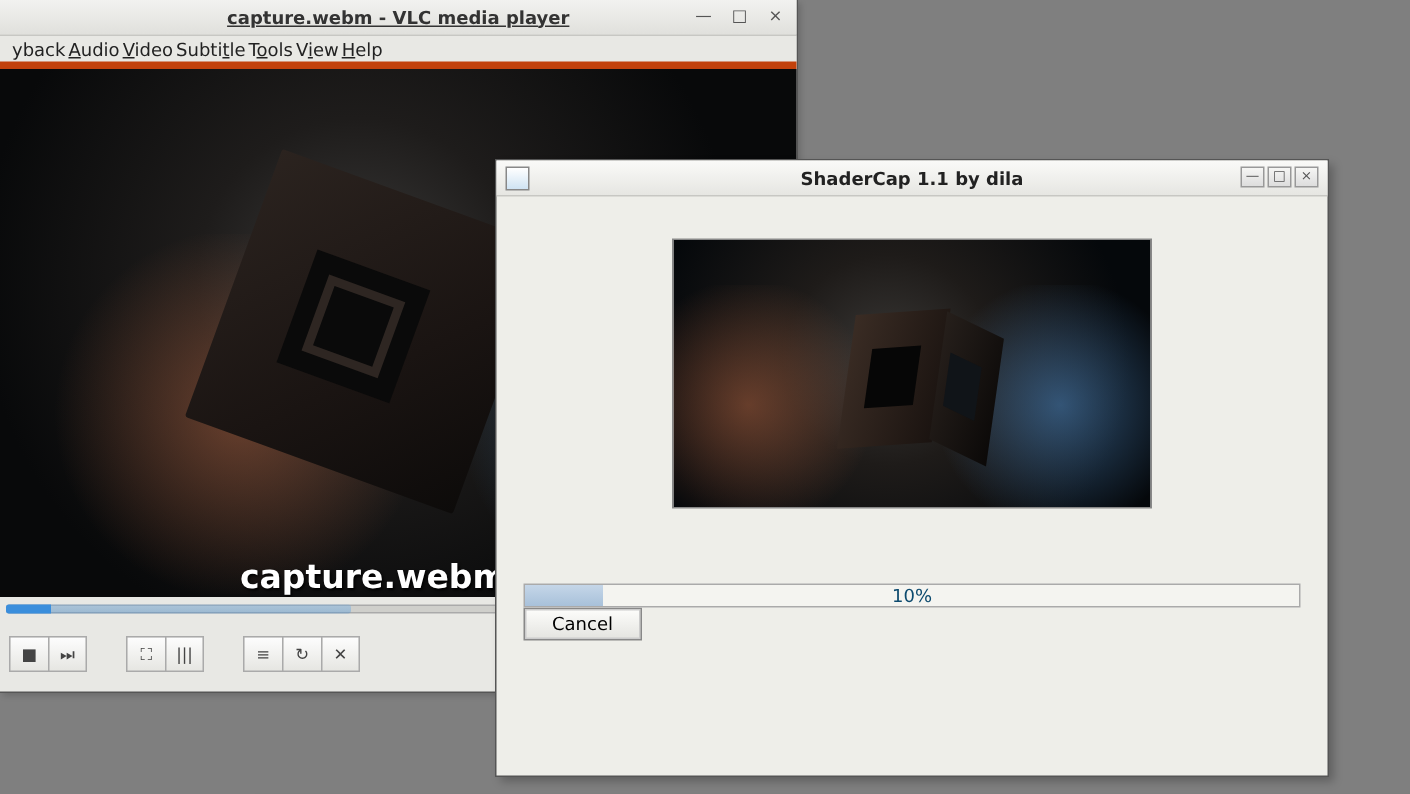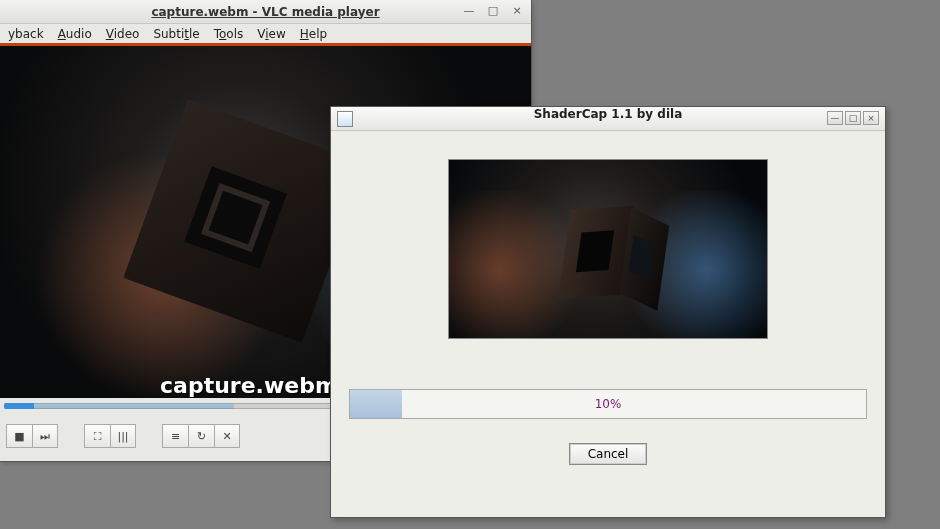--- a/index.html
+++ b/index.html
@@ -5,21 +5,21 @@
 * { box-sizing: border-box; margin: 0; padding: 0; font-family: "DejaVu Sans", Arial, sans-serif; }
 body { width: 940px; height: 529px; background: #7f7f7f; overflow: hidden; position: relative; }
 
 
 .vlc-window { position: absolute; left: 0; top: 0; width: 532px; height: 462px; background: #e8e8e4; border: 1px solid #555; border-left: none; border-top: none; box-shadow: 2px 2px 4px rgba(0,0,0,0.15); }
 .vlc-titlebar { height: 24px; background: linear-gradient(#f2f2f0,#e0e0dc); display: flex; align-items: center; justify-content: center; position: relative; border-bottom: 1px solid #c7c7c3; }
 .vlc-titlebar .title { font-size: 12px; font-weight: bold; color: #333; text-decoration: underline; }
 .vlc-titlebar .tb-controls { position: absolute; right: 6px; top: 2px; display: flex; gap: 8px; }
 .tb-btn { width: 16px; height: 16px; display: flex; align-items: center; justify-content: center; font-size: 11px; color: #555; cursor: default; }
 
-.vlc-menubar { height: 22px; display: flex; align-items: center; gap: 14px; padding: 0 8px; font-size: 12px; color: #222; background: #e8e8e4; border-bottom: 3px solid #c2410c; }
+.vlc-menubar { height: 22px; display: flex; align-items: center; gap: 2px; padding: 0 8px; font-size: 12px; color: #222; background: #e8e8e4; border-bottom: 5px solid #c2410c; }
 .vlc-menubar span u { text-decoration: underline; }
 
 .vlc-video { position: relative; width: 100%; height: 352px; background: radial-gradient(circle at 45% 40%, #3b3a39 0%, #1e1c1b 30%, #08090a 70%); overflow: hidden; }
 .glow-blue { position: absolute; left: 300px; top: 110px; width: 260px; height: 240px; background: radial-gradient(circle, rgba(70,130,180,0.55) 0%, rgba(70,130,180,0) 70%); pointer-events: none; }
 .glow-orange { position: absolute; left: 30px; top: 110px; width: 260px; height: 240px; background: radial-gradient(circle, rgba(200,110,70,0.45) 0%, rgba(200,110,70,0) 70%); pointer-events: none; }
 .cube { position: absolute; left: 150px; top: 80px; width: 190px; height: 190px; transform: rotate(20deg); background: linear-gradient(135deg,#2b231f 0%,#1a1412 60%,#0d0b0a 100%); border-radius: 2px; }
 .cube .inner { position: absolute; left: 45px; top: 55px; width: 80px; height: 80px; background: #0a0a0a; }
 .cube .inner2 { position: absolute; left: 58px; top: 68px; width: 54px; height: 54px; border: 6px solid #2e2622; }
 .vlc-video .caption { position: absolute; left: 160px; bottom: 0; font-size: 22px; font-weight: bold; color: #fff; text-shadow: 1px 1px 2px #000; }
 
@@ -30,42 +30,42 @@
 
 .vlc-controls { height: 44px; display: flex; align-items: center; gap: 6px; padding: 6px; }
 .ctrl-btn { width: 26px; height: 24px; border: 1px solid #aaa; background: linear-gradient(#fdfdfd,#e6e6e2); display: flex; align-items: center; justify-content: center; font-size: 11px; color: #444; }
 .ctrl-group { display: flex; gap: 0; }
 .ctrl-group .ctrl-btn { border-right: none; }
 .ctrl-group .ctrl-btn:last-child { border-right: 1px solid #aaa; }
 .ctrl-spacer { width: 14px; }
 
 
 .sc-window { position: absolute; left: 330px; top: 106px; width: 556px; height: 412px; background: #eeeee9; border: 1px solid #555; box-shadow: 3px 3px 6px rgba(0,0,0,0.25); }
-.sc-titlebar { height: 24px; background: linear-gradient(#fafaf8,#e6e6e2); display: flex; align-items: flex-start; justify-content: center; position: relative; border-bottom: 1px solid #c7c7c3; }
+.sc-titlebar { height: 24px; background: linear-gradient(#fafaf8,#e6e6e2); display: flex; align-items: center; justify-content: center; position: relative; border-bottom: 1px solid #c7c7c3; }
 .sc-titlebar .sc-icon { position: absolute; left: 6px; top: 4px; width: 16px; height: 16px; border: 1px solid #888; background: linear-gradient(#fff,#cfe3f3); }
 .sc-titlebar .title { font-size: 12px; font-weight: bold; color: #222; }
 .sc-titlebar .tb-controls { position: absolute; right: 6px; top: 4px; display: flex; gap: 2px; }
 .sc-tb-btn { width: 16px; height: 14px; border: 1px solid #999; background: linear-gradient(#f6f6f4,#ddd); display: flex; align-items: center; justify-content: center; font-size: 9px; color: #555; }
 
 .sc-body { padding: 28px 18px 14px 18px; height: calc(100% - 24px); display: flex; flex-direction: column; align-items: center; }
 .sc-preview { width: 320px; height: 180px; background: radial-gradient(circle at 45% 45%, #3a3836 0%, #1e1b19 35%, #05080b 80%); border: 1px solid #888; position: relative; overflow: hidden; }
 .sc-preview .pglow-b { position: absolute; right: -30px; top: 30px; width: 180px; height: 160px; background: radial-gradient(circle, rgba(80,140,200,0.55) 0%, rgba(80,140,200,0) 70%); }
 .sc-preview .pglow-o { position: absolute; left: -40px; top: 30px; width: 180px; height: 160px; background: radial-gradient(circle, rgba(200,110,70,0.45) 0%, rgba(200,110,70,0) 70%); }
 .sc-preview .pcube { position: absolute; left: 115px; top: 50px; width: 100px; height: 100px; transform: rotate(8deg); }
 .sc-preview .pcube .face-a { position: absolute; left: 0; top: 0; width: 62px; height: 90px; background: linear-gradient(100deg,#3a2c24,#1a1310); transform: skewY(-12deg); }
 .sc-preview .pcube .face-b { position: absolute; left: 60px; top: 2px; width: 40px; height: 86px; background: linear-gradient(100deg,#261f1b,#0b0908); transform: skewY(18deg); }
 .sc-preview .pcube .hole-a { position: absolute; left: 14px; top: 24px; width: 32px; height: 40px; background: #060606; transform: skewY(-12deg); }
 .sc-preview .pcube .hole-b { position: absolute; left: 66px; top: 26px; width: 22px; height: 36px; background: #101418; transform: skewY(18deg); }
 
 .sc-progress-wrap { margin-top: 50px; width: 100%; }
-.sc-progress { width: 100%; height: 30px; border: 1px solid #aaa; background: #f4f4f0; position: relative; display: flex; align-items: center; justify-content: center; font-size: 12px; color: #701a75; }
+.sc-progress { width: 100%; height: 16px; border: 1px solid #aaa; background: #f4f4f0; position: relative; display: flex; align-items: center; justify-content: center; font-size: 12px; color: #0c4a6e; }
 .sc-progress .fill { position: absolute; left: 0; top: 0; bottom: 0; width: 10%; background: linear-gradient(#c5d6e8,#a8c1da); }
 .sc-progress .pct { position: relative; z-index: 1; }
 
-.sc-footer { margin-top: 24px; width: 100%; display: flex; justify-content: center; }
+.sc-footer { margin-top: 0; width: 100%; display: flex; justify-content: flex-start; }
 .sc-cancel { padding: 3px 18px; font-size: 12px; background: linear-gradient(#fdfdfb,#e4e4e0); border: 1px solid #888; box-shadow: 0 0 0 1px #ccc inset; }
 </style>
 </head>
 <body>
 
 <div class="vlc-window">
   <div class="vlc-titlebar">
     <span class="title">capture.webm - VLC media player</span>
     <div class="tb-controls">
       <span class="tb-btn">—</span>

